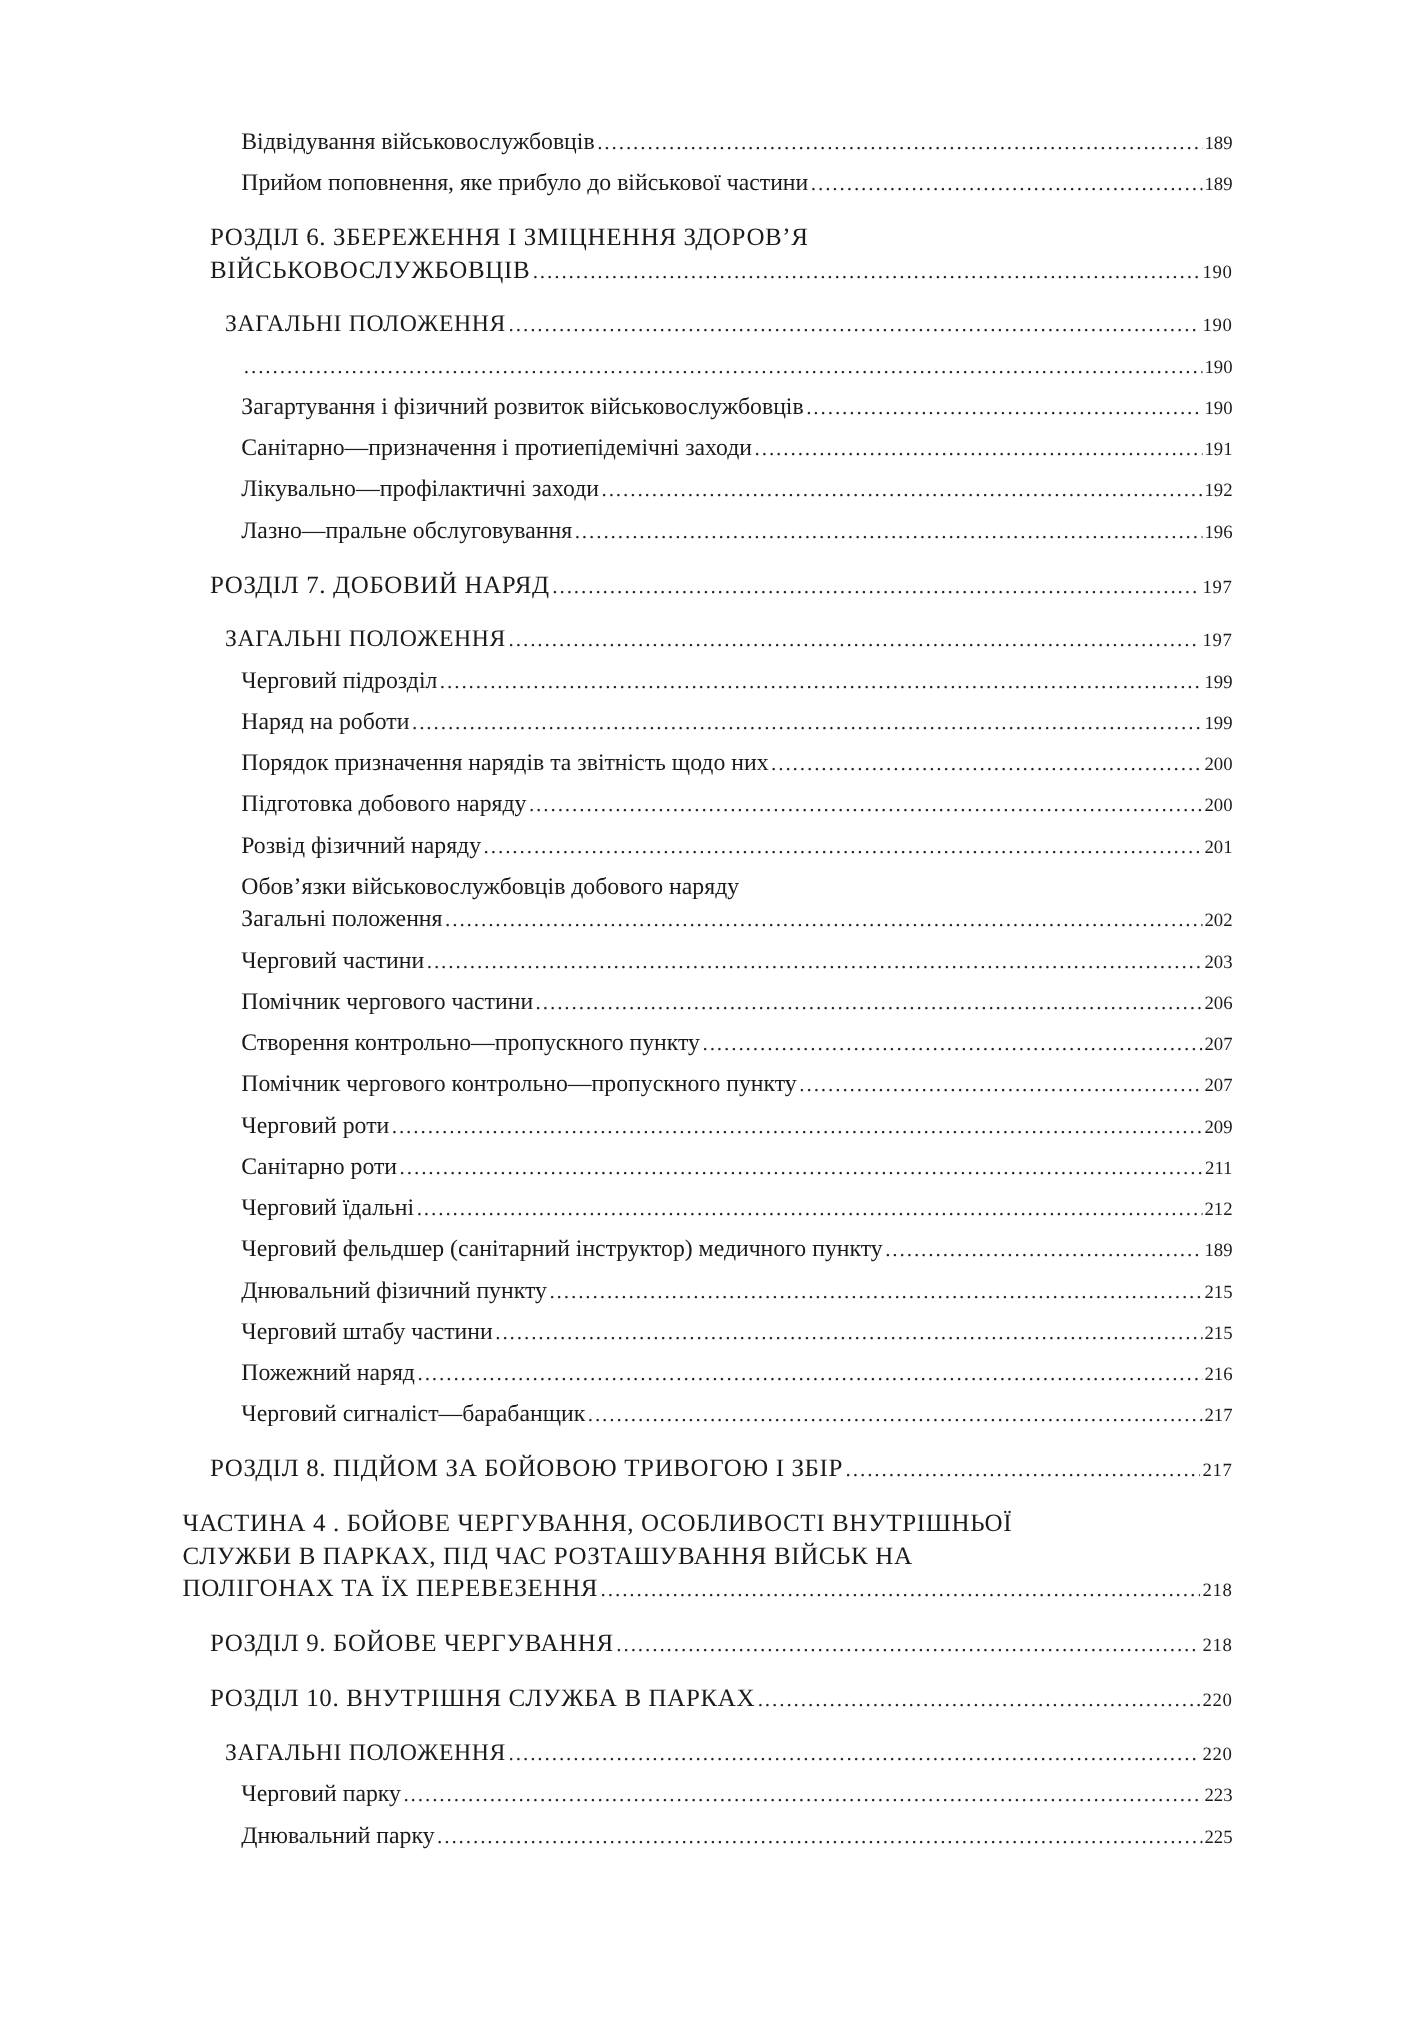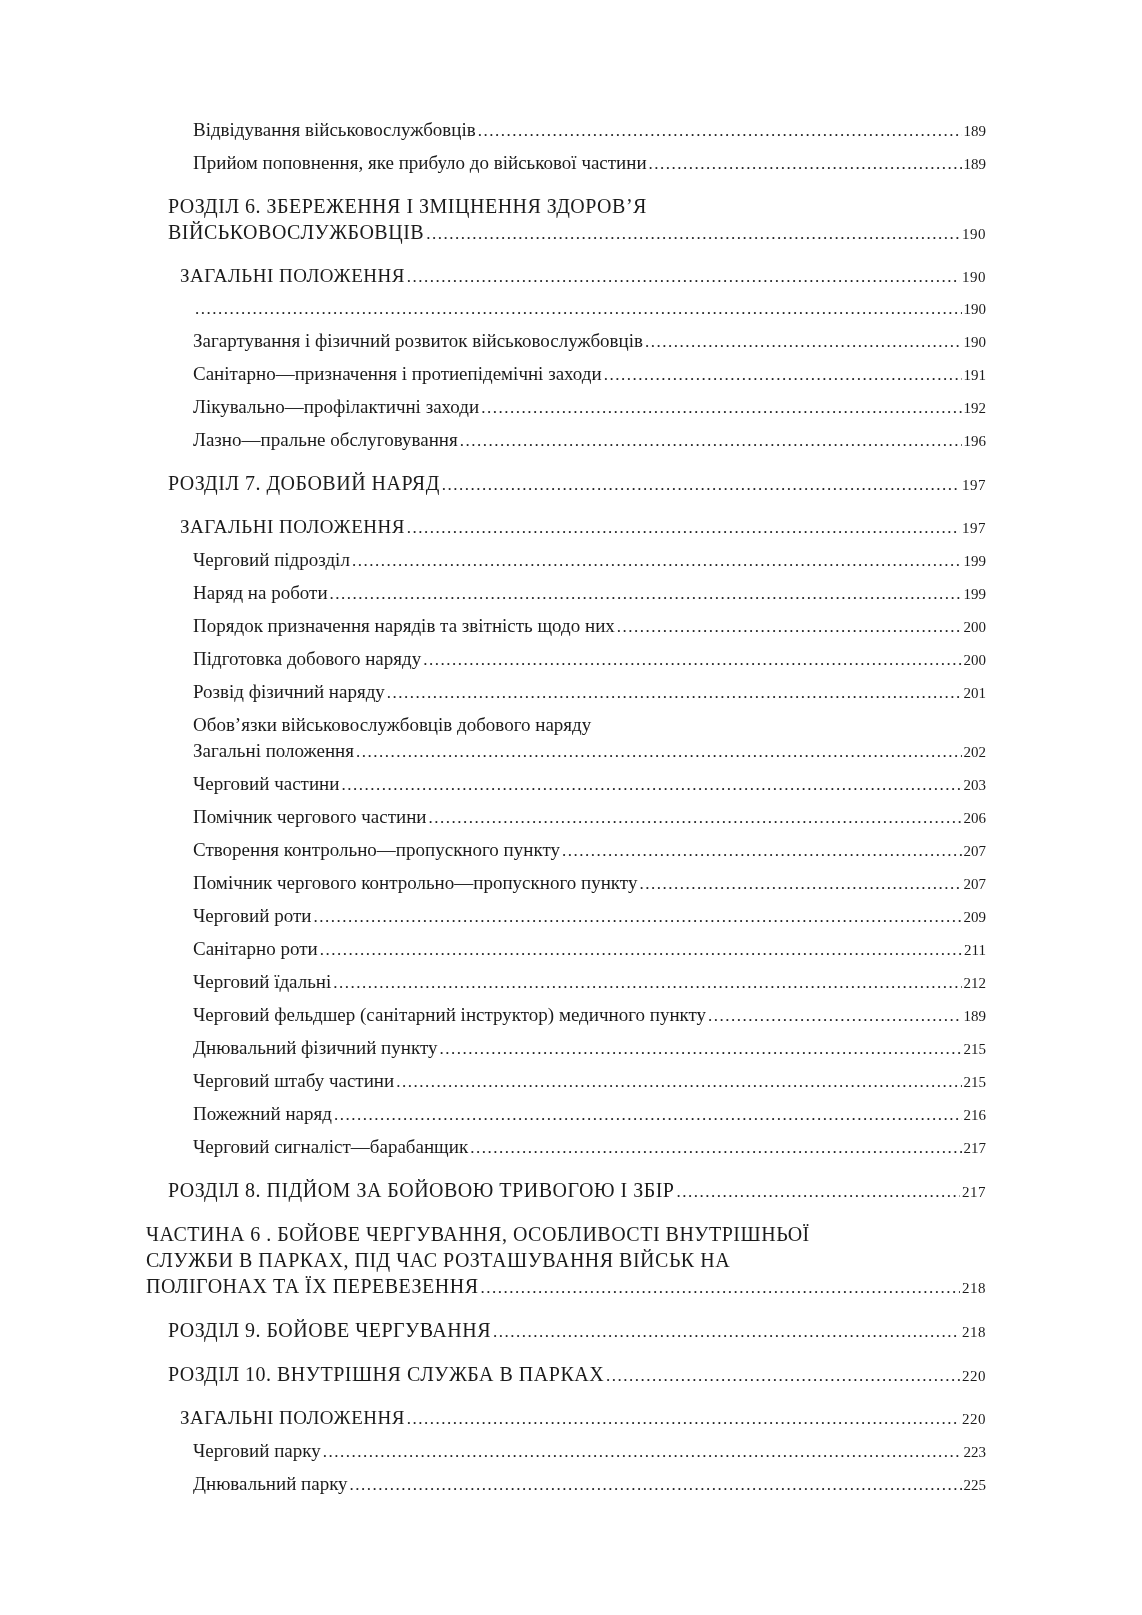--- a/index.html
+++ b/index.html
@@ -18,21 +18,20 @@
   .page {
     position: absolute;
     inset: 0;
     background: #ffffff;
   }
   .toc {
     position: absolute;
     left: 146px;
     top: 101px;
     width: 840px;
-    margin-top: 16px;
   }
   .row { margin: 0 0 6px 0; }
   .row .line { line-height: 26px; }
   .lastline { display: flex; align-items: baseline; }
   .title { white-space: nowrap; flex: 0 0 auto; }
   .dots {
     flex: 1 1 auto;
     overflow: hidden;
     white-space: nowrap;
     font-size: 17px;
@@ -266,21 +265,21 @@
         </div>
       </div>
       <div class="row level-chapter">
         <div class="line lastline">
           <span class="title">РОЗДІЛ 8. ПІДЙОМ ЗА БОЙОВОЮ ТРИВОГОЮ І ЗБІР</span>
           <span class="dots"></span>
           <span class="page-num">217</span>
         </div>
       </div>
       <div class="row level-part">
-        <div class="line">ЧАСТИНА 6 . БОЙОВЕ ЧЕРГУВАННЯ, ОСОБЛИВОСТІ ВНУТРІШНЬОЇ</div>
+        <div class="line">ЧАСТИНА 4 . БОЙОВЕ ЧЕРГУВАННЯ, ОСОБЛИВОСТІ ВНУТРІШНЬОЇ</div>
         <div class="line">СЛУЖБИ В ПАРКАХ, ПІД ЧАС РОЗТАШУВАННЯ ВІЙСЬК НА</div>
         <div class="line lastline">
           <span class="title">ПОЛІГОНАХ ТА ЇХ ПЕРЕВЕЗЕННЯ</span>
           <span class="dots"></span>
           <span class="page-num">218</span>
         </div>
       </div>
       <div class="row level-chapter">
         <div class="line lastline">
           <span class="title">РОЗДІЛ 9. БОЙОВЕ ЧЕРГУВАННЯ</span>

